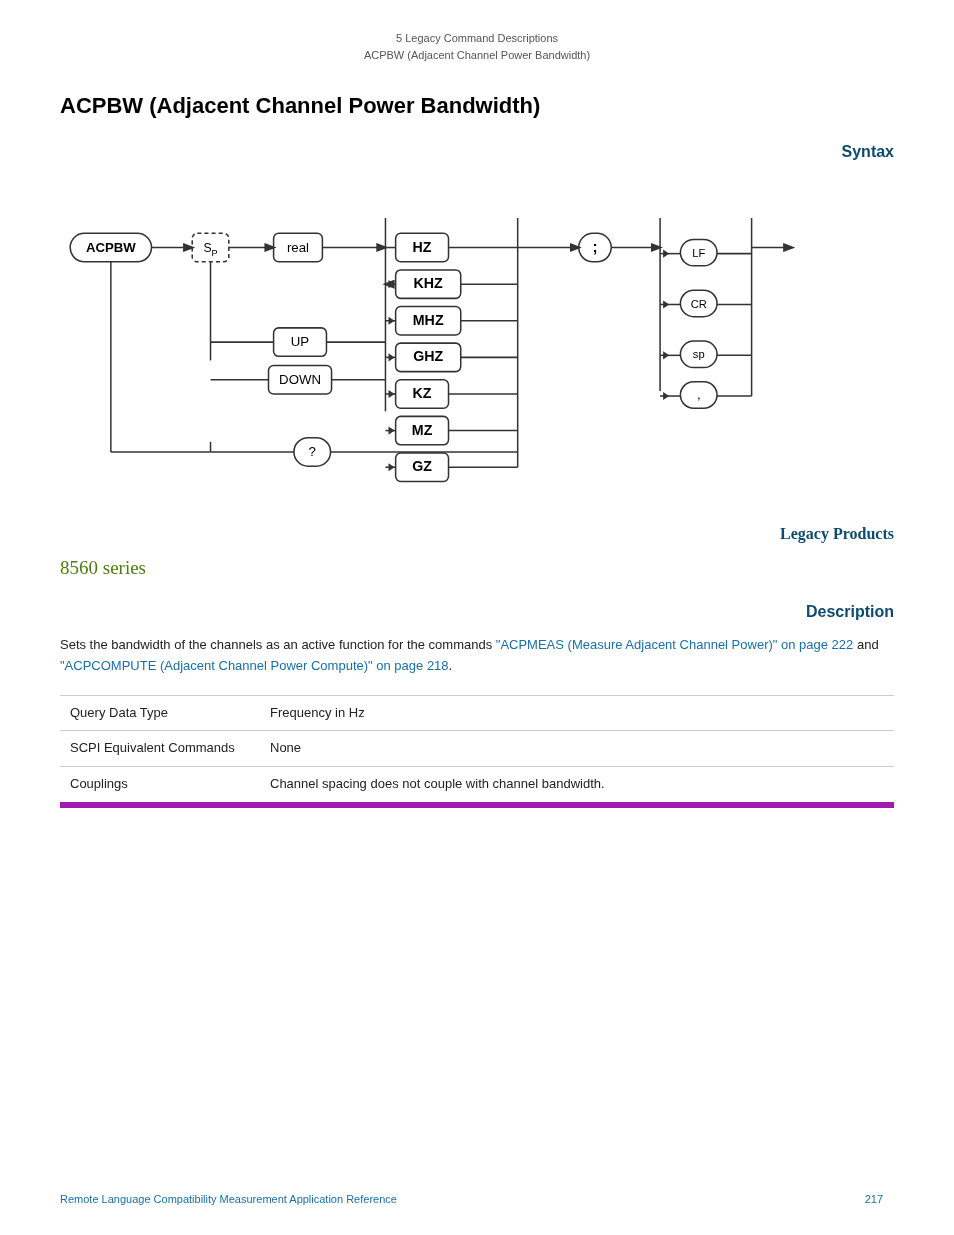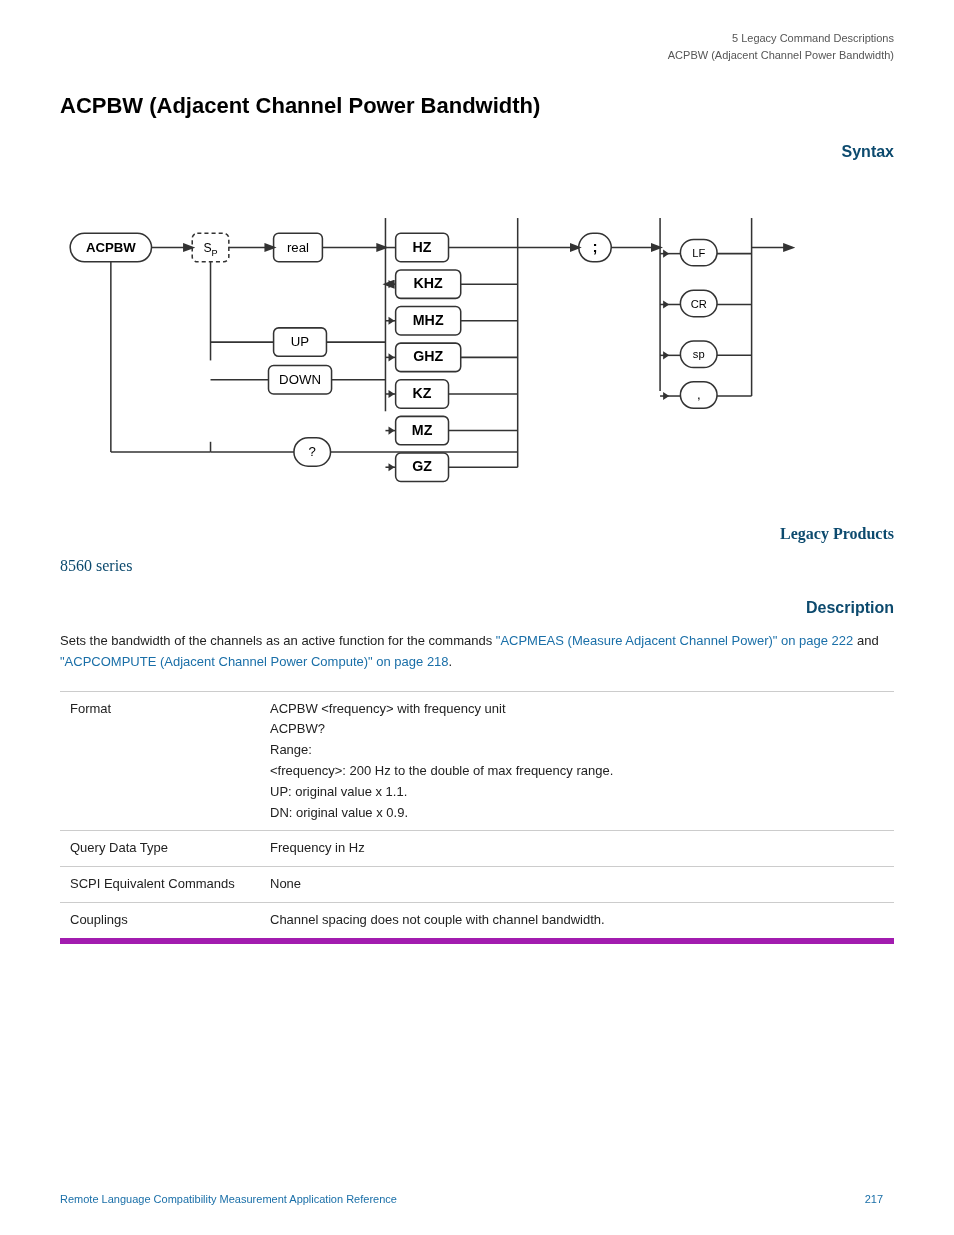--- a/index.html
+++ b/index.html
@@ -8,21 +8,21 @@
       font-size: 13px;
       color: #222;
       background: #fff;
       width: 954px;
       min-height: 1235px;
       padding: 30px 60px 60px 60px;
     }
 
     
     .page-header {
-      text-align: right;
+      text-align: center;
       font-size: 11px;
       color: #555;
       margin-bottom: 30px;
       line-height: 1.5;
     }
 
     
     .main-title {
       font-size: 22px;
       font-weight: bold;
@@ -51,22 +51,22 @@
       width: 100%;
       height: 100%;
     }
 
     
     .legacy-products-section {
       margin-bottom: 24px;
       font-family: Liberation Serif, serif;
     }
     .legacy-products-text {
-      font-size: 16px;
-      color: #0c4a6e;
+      font-size: 19px;
+      color: #4d7c0f;
     }
 
     
     .description-section {
       margin-bottom: 18px;
     }
     .description-text {
       font-size: 13px;
       color: #222;
       line-height: 1.6;
@@ -266,24 +266,20 @@
 
 <div class="description-section">
   <h2 class="section-heading">Description</h2>
   <p class="description-text">
     <span>Sets the bandwidth of the channels as an active function for the commands </span><a class="link">"ACPMEAS (Measure Adjacent Channel Power)" on page 222</a><span> and </span><a class="link">"ACPCOMPUTE (Adjacent Channel Power Compute)" on page 218</a><span>.</span>
   </p>
 </div>
 
 <table class="info-table">
   <tbody id="table-body">
-  <tr>
-        <td>Format</td>
-        <td>ACPBW &lt;frequency&gt; with frequency unit<br>ACPBW?<br>Range:<br>&lt;frequency&gt;: 200 Hz to the double of max frequency range.<br>UP: original value x 1.1.<br>DN: original value x 0.9.</td>
-      </tr>
       <tr>
         <td>Query Data Type</td>
         <td>Frequency in Hz</td>
       </tr>
       <tr>
         <td>SCPI Equivalent Commands</td>
         <td>None</td>
       </tr>
       <tr>
         <td>Couplings</td>

